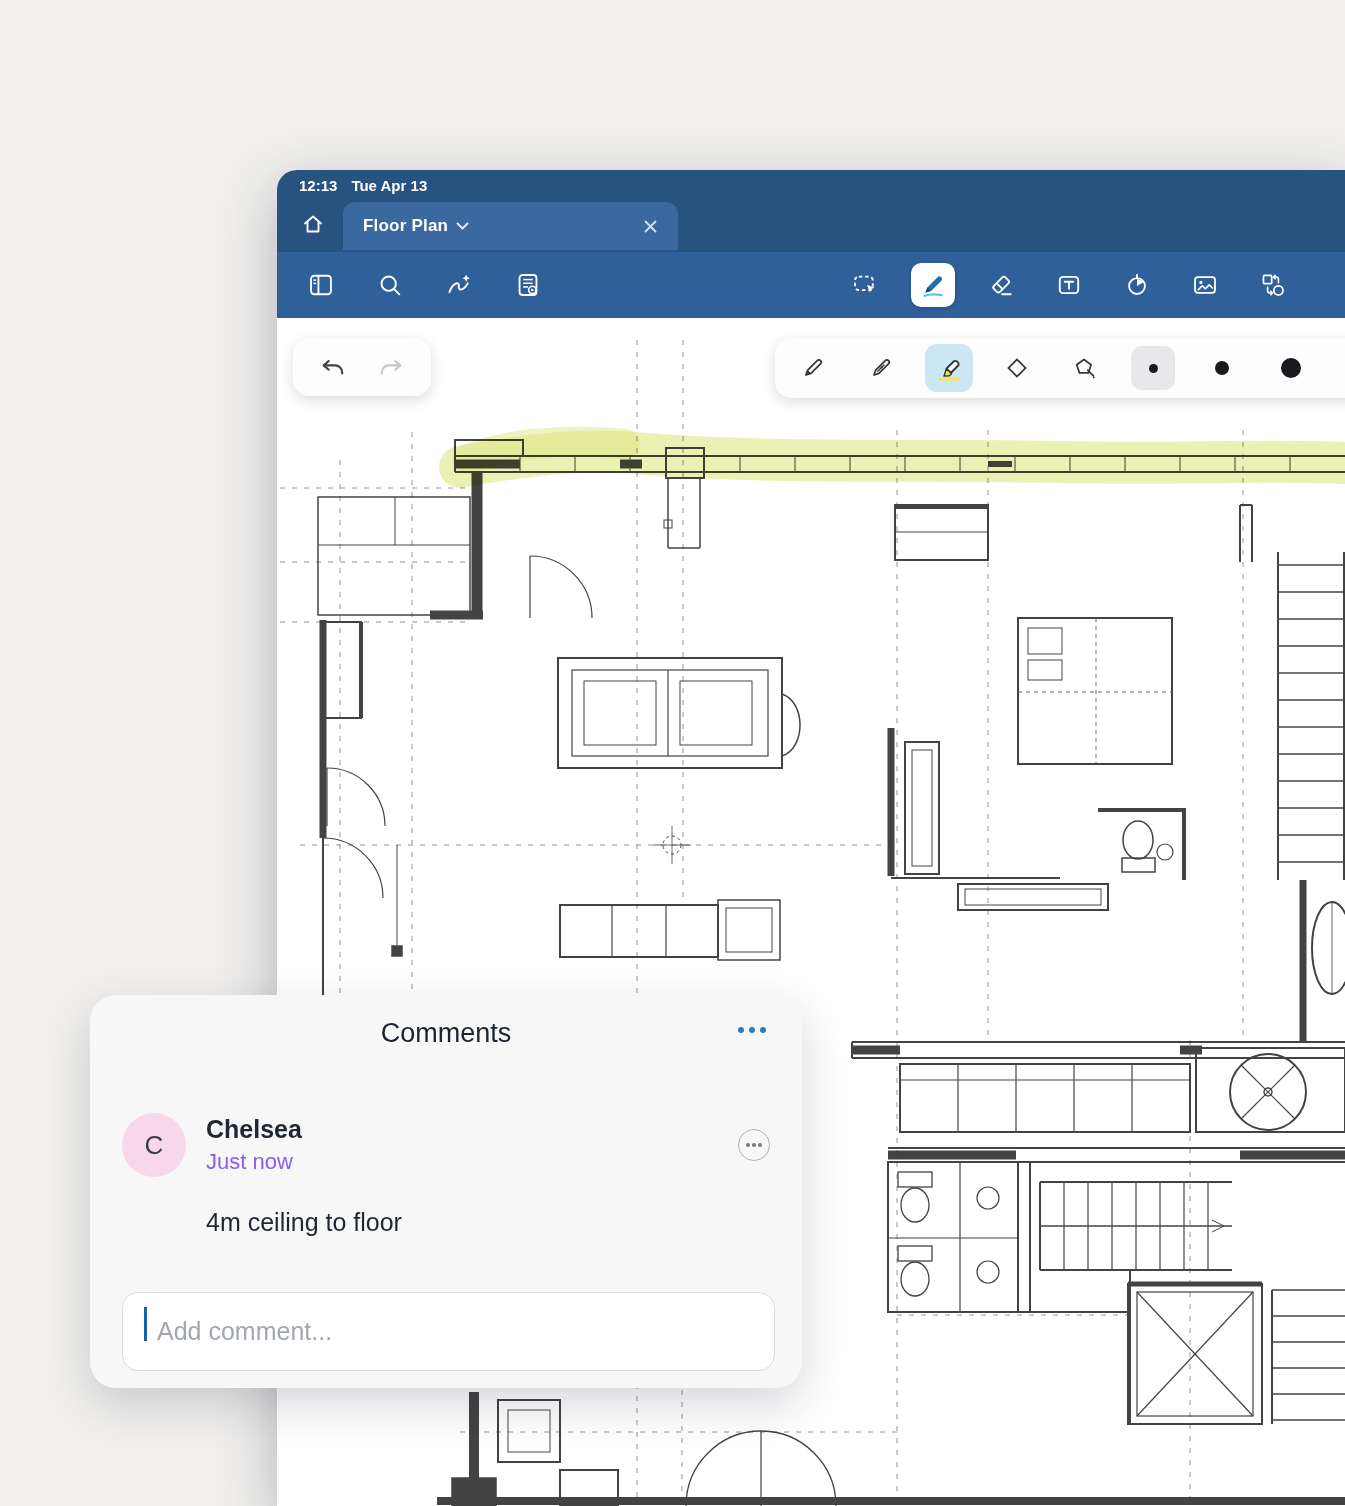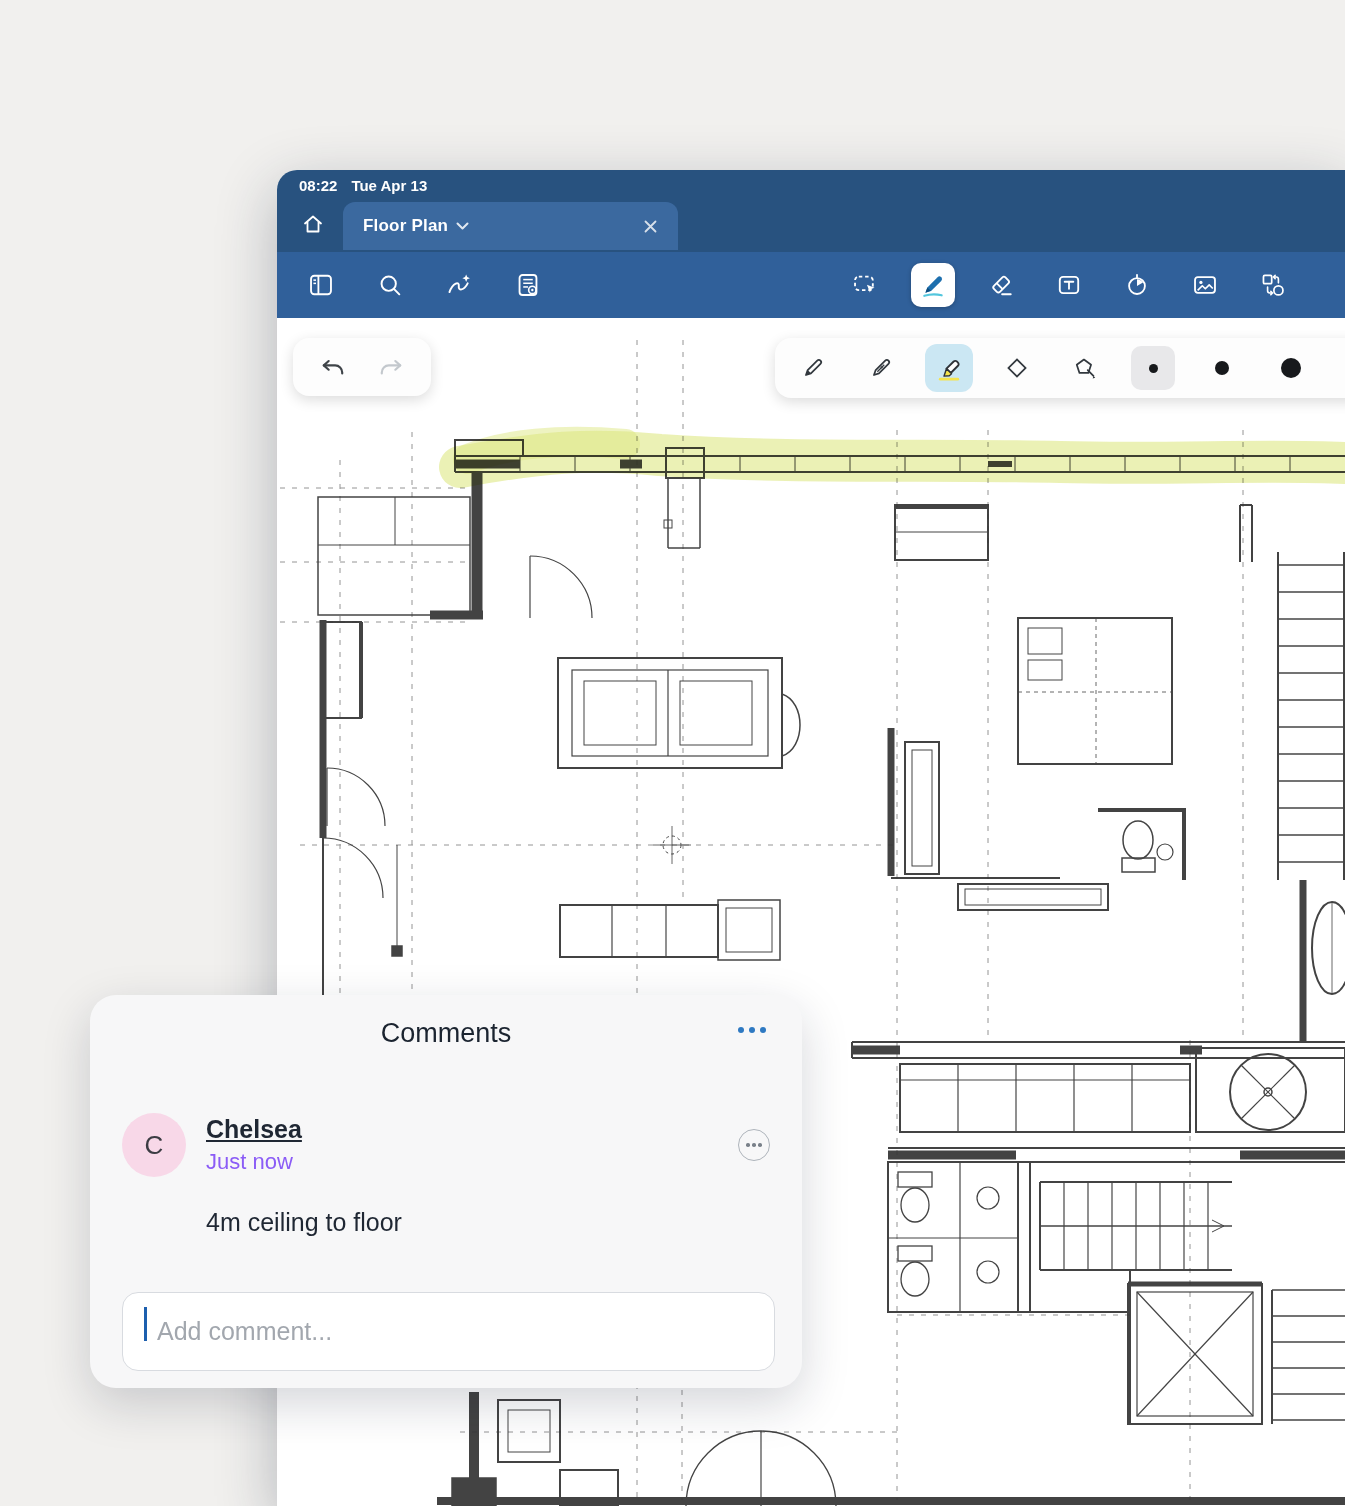--- a/index.html
+++ b/index.html
@@ -86,21 +86,21 @@
   .cp-menu { position:absolute; right:36px; top:32px; display:flex; gap:5px; cursor:pointer; }
   .cp-menu i { width:6px; height:6px; border-radius:50%; background:#2e79c2; }
 
   .cp-row { position:absolute; left:32px; top:118px; width:648px; display:flex; align-items:center; }
   .avatar {
     width:64px; height:64px; border-radius:50%; background:#f8d8e8;
     display:flex; align-items:center; justify-content:center;
     font-size:26px; color:#3c3c43; font-weight:500;
   }
   .cp-who { margin-left:20px; }
-  .cp-name { font-size:25px; font-weight:700; color:#1f2733;text-decoration:underline; }
+  .cp-name { font-size:25px; font-weight:700; color:#1f2733; }
   .cp-time { font-size:22px; color:#8b5cf6; margin-top:5px; }
   .row-more {
     margin-left:auto; width:32px; height:32px; border:1.5px solid #aeb4bb; border-radius:50%;
     display:flex; align-items:center; justify-content:center; gap:2.5px; cursor:pointer;
   }
   .row-more i { width:3.5px; height:3.5px; border-radius:50%; background:#798089; }
 
   .cp-text { position:absolute; left:116px; top:213px; font-size:25px; color:#1f2733; }
 
   .cp-input-wrap { position:absolute; left:32px; top:297px; width:653px; height:79px; }
@@ -119,21 +119,21 @@
   svg.icon { display:block; }
 </style>
 </head>
 <body>
 
 <div class="stage">
 
   <div class="app-window">
 
     <div class="status-bar">
-      <span>08:22</span>
+      <span>12:13</span>
       <span>Tue Apr 13</span>
     </div>
 
     <div class="tab-row">
       <div class="home-btn">
         <svg class="icon" width="24" height="24" viewBox="0 0 24 24">
           <path d="M4 11.5 L12 4.5 L20 11.5 M6.5 9.8 V19.5 H17.5 V9.8" stroke="#ffffff" stroke-width="1.8" fill="none" stroke-linejoin="round" stroke-linecap="round"></path>
         </svg>
       </div>
       <div class="tab">

